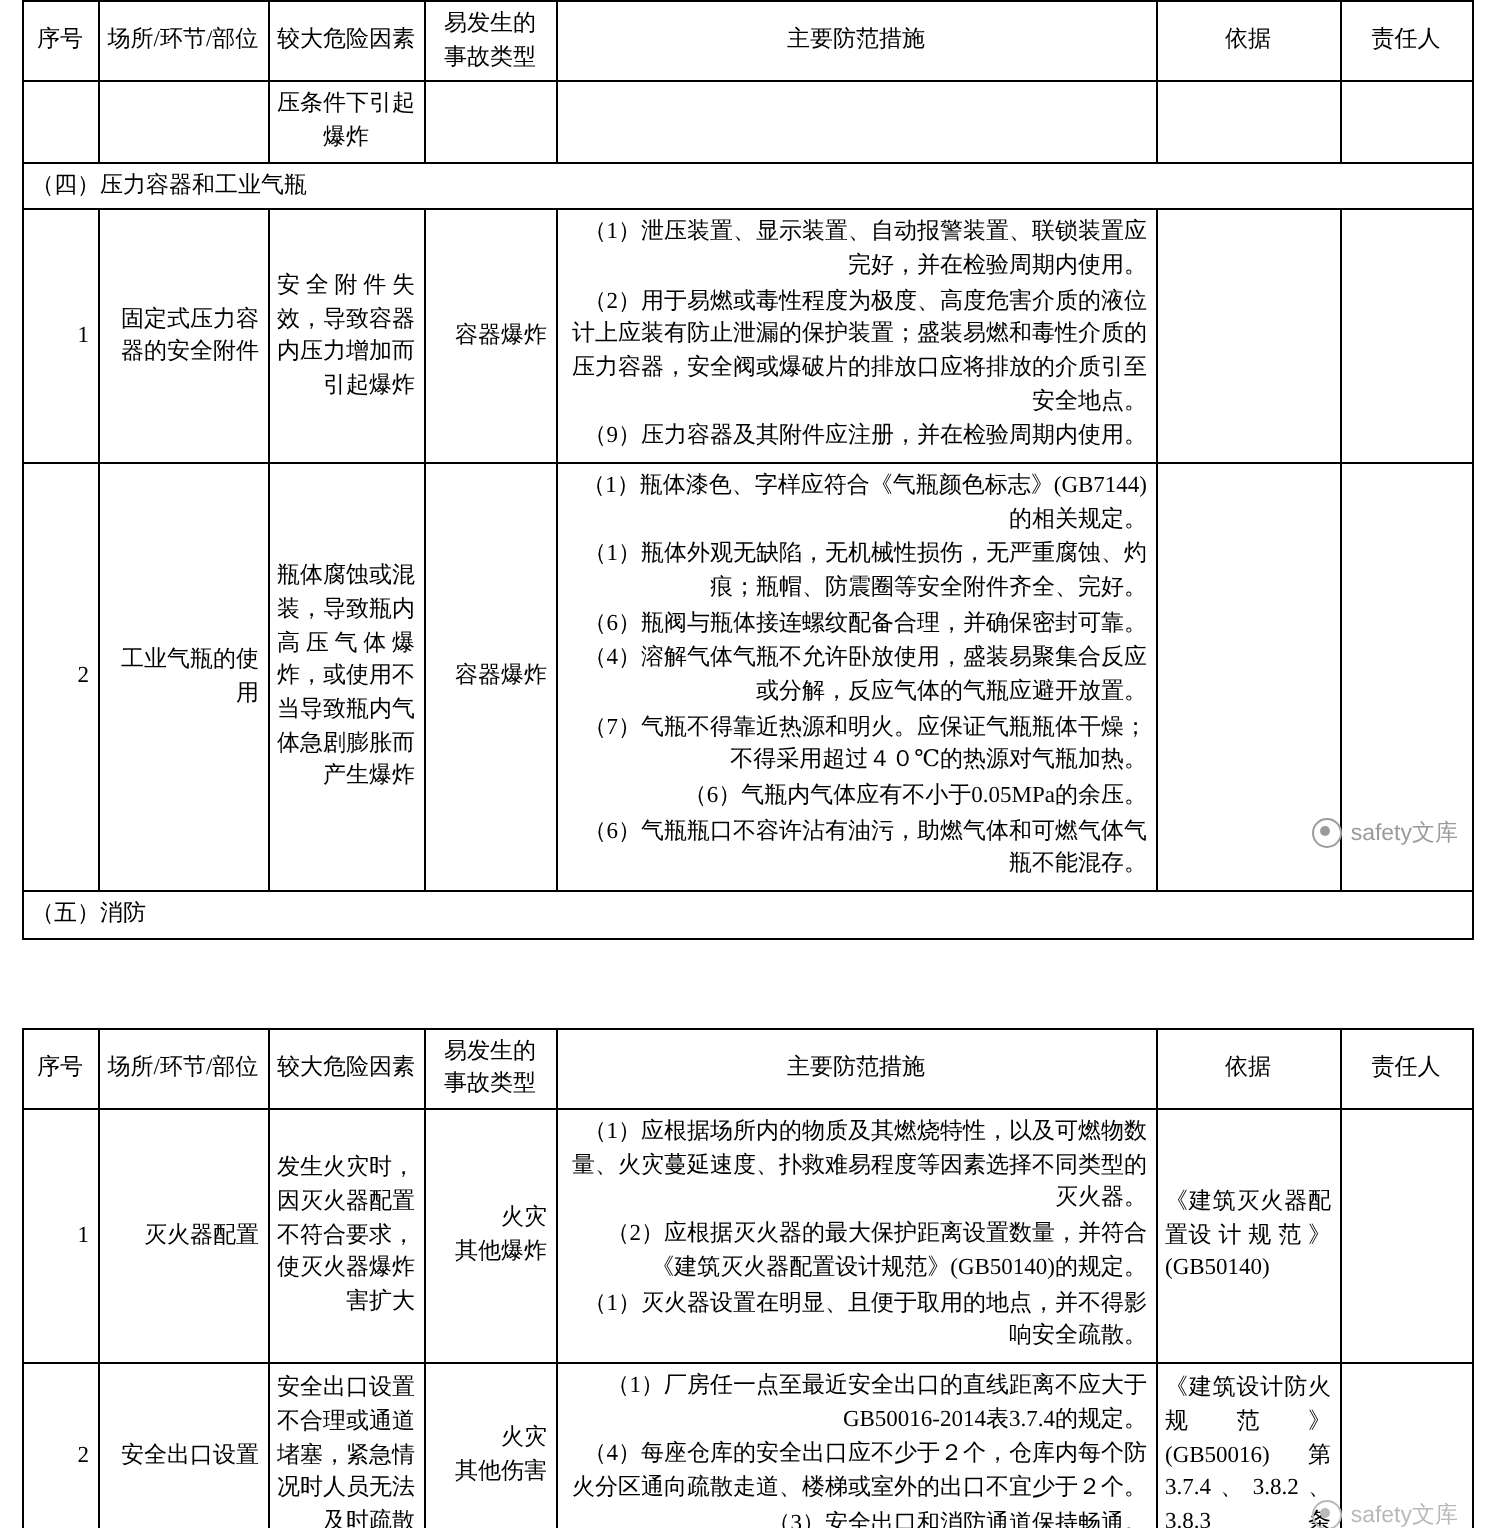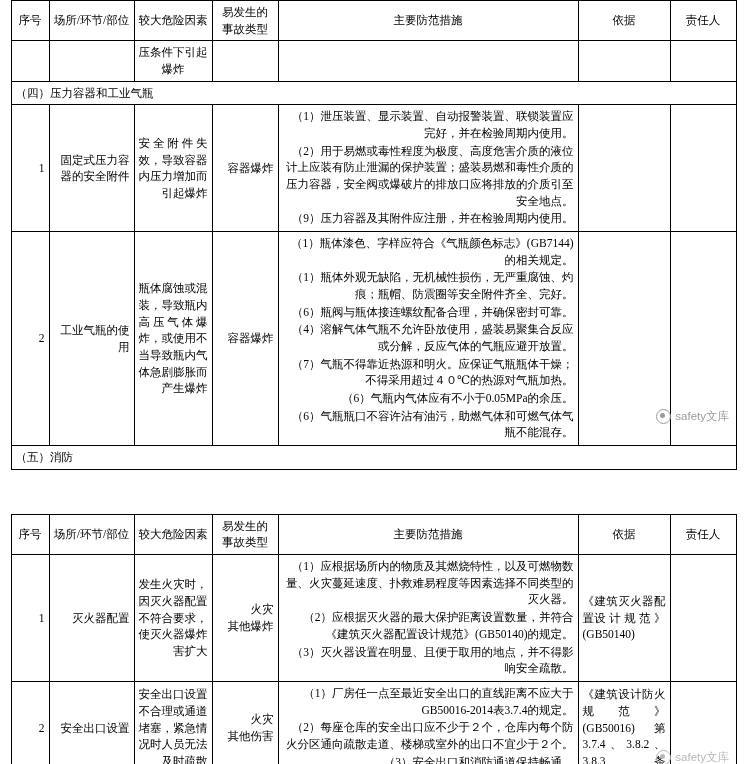--- a/index.html
+++ b/index.html
@@ -238,35 +238,35 @@
 
       <tr>
         <td class="vcenter">1</td>
         <td class="vcenter">灭火器配置</td>
         <td class="vcenter">发生火灾时，因灭火器配置不符合要求，使灭火器爆炸害扩大</td>
         <td class="vcenter" style="white-space:pre-line;">火灾
 其他爆炸</td>
         <td class="measure-cell">
             <p>（1）应根据场所内的物质及其燃烧特性，以及可燃物数量、火灾蔓延速度、扑救难易程度等因素选择不同类型的灭火器。</p>
             <p>（2）应根据灭火器的最大保护距离设置数量，并符合《建筑灭火器配置设计规范》(GB50140)的规定。</p>
-            <p>（3）灭火器设置在明显、且便于取用的地点，并不得影响安全疏散。</p>
+            <p>（1）灭火器设置在明显、且便于取用的地点，并不得影响安全疏散。</p>
           </td>
         <td class="basis-cell">《建筑灭火器配置设 计 规 范 》(GB50140)</td>
         <td></td>
       </tr>
 
       <tr>
         <td class="vcenter">2</td>
         <td class="vcenter">安全出口设置</td>
         <td class="vcenter">安全出口设置不合理或通道堵塞，紧急情况时人员无法及时疏散</td>
         <td class="vcenter" style="white-space:pre-line;">火灾
 其他伤害</td>
         <td class="measure-cell">
             <p>（1）厂房任一点至最近安全出口的直线距离不应大于GB50016-2014表3.7.4的规定。</p>
-            <p>（2）每座仓库的安全出口应不少于２个，仓库内每个防火分区通向疏散走道、楼梯或室外的出口不宜少于２个。</p>
+            <p>（4）每座仓库的安全出口应不少于２个，仓库内每个防火分区通向疏散走道、楼梯或室外的出口不宜少于２个。</p>
             <p>（3）安全出口和消防通道保持畅通。</p>
           </td>
         <td class="basis-cell">《建筑设计防火规范》(GB50016)第3.7.4、3.8.2、3.8.3 条</td>
         <td></td>
       </tr>
     </tbody>
   </table>
 
   <div class="watermark">
     <span class="wm-circle"></span>

